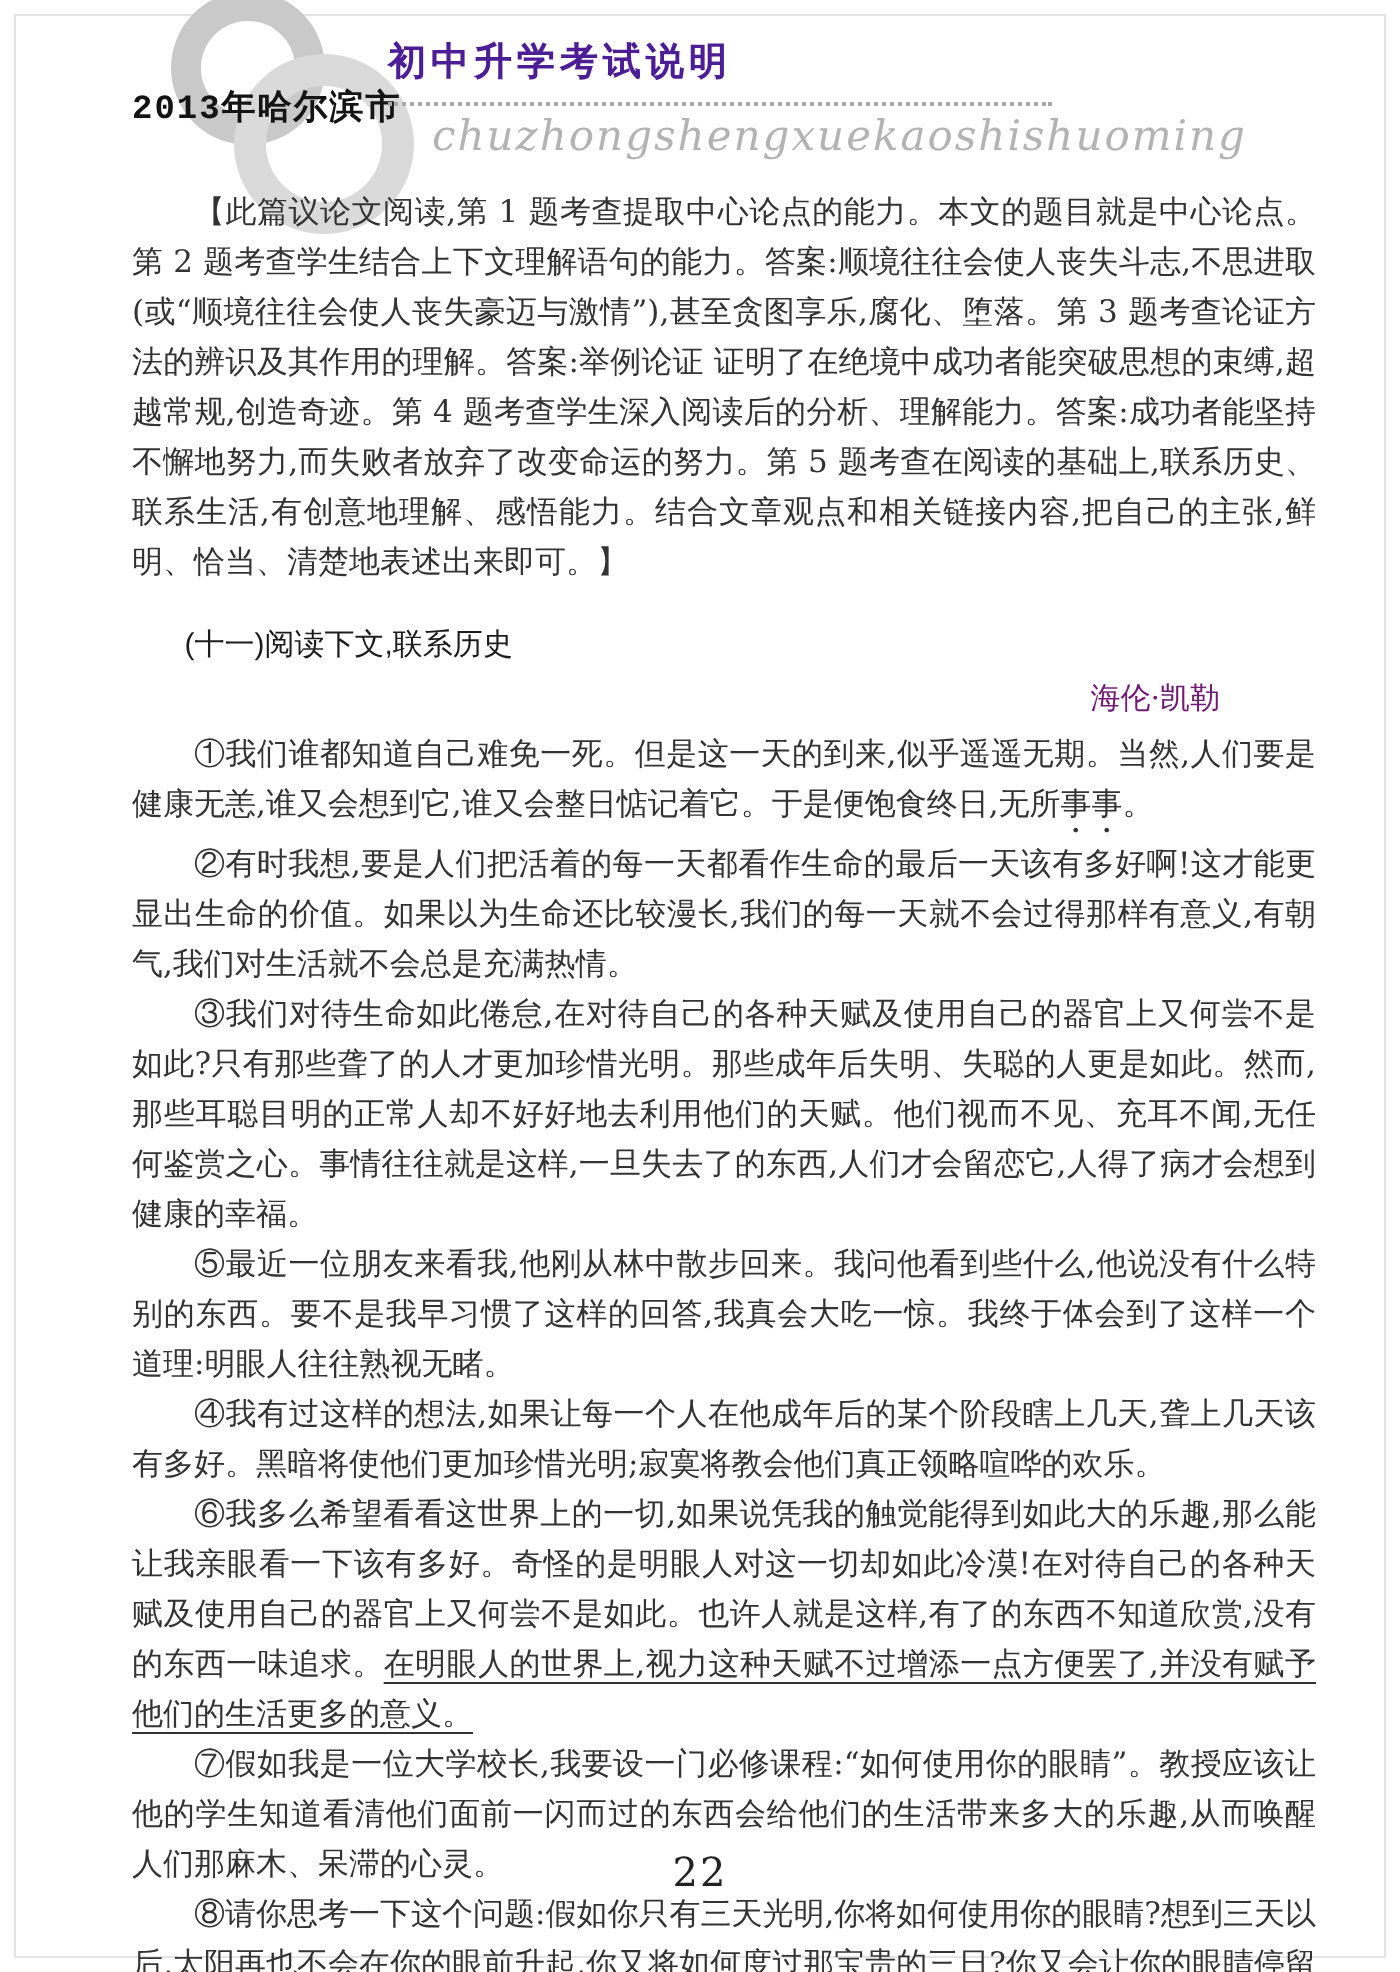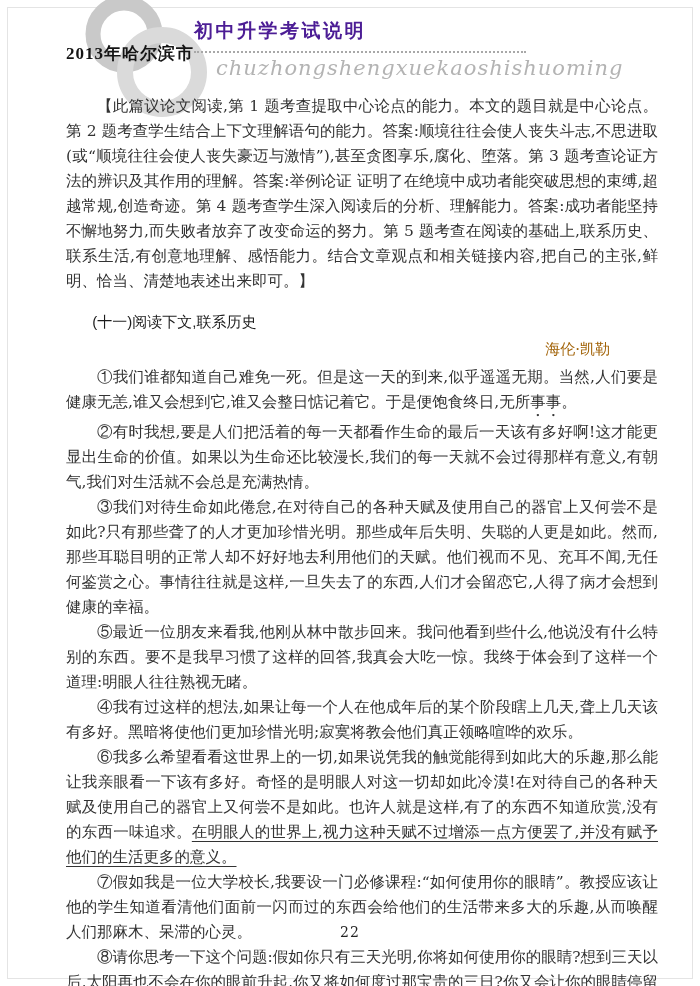--- a/index.html
+++ b/index.html
@@ -8,21 +8,21 @@
     font-family:"DejaVu Serif","Liberation Serif",serif;color:#333;
   }
   .page{position:absolute;inset:0;background:#fff;}
   .frame{position:absolute;inset:7px;border:1px solid #e4e4e4;pointer-events:none;}
 
   
   .hdr{position:absolute;left:0;top:0;width:100%;height:88px;}
   .logo{position:absolute;left:72px;top:-6px;}
   .edition{
     position:absolute;left:66px;top:42px;
-    font-family:Liberation Serif, serif;font-weight:bold;font-size:17px;color:#141414;
+    font-family:Liberation Mono, monospace;font-weight:bold;font-size:17px;color:#141414;
     letter-spacing:1px;white-space:nowrap;text-align:center;
   }
   .series{position:absolute;left:194px;top:18px;width:332px;}
   .series-title{
     font-family:"Liberation Sans",sans-serif;font-weight:bold;font-size:19px;
     letter-spacing:2.5px;color:#4c1d95;
   }
   .dotline{border-bottom:2px dotted #a8a8a8;margin-top:7px;height:0;}
   .pinyin{
     font-family:"DejaVu Serif",serif;font-style:italic;font-size:21px;
@@ -36,36 +36,36 @@
     text-align:justify;text-indent:2em;
   }
   .section-heading{
     margin:19px 0 0 0;font-family:"Liberation Sans",sans-serif;
     font-size:15px;color:#1c1c1c;text-indent:1.75em;
   }
   .article-title{
     margin:14px 80px 0 0;font-size:17px;font-weight:bold;color:#222;
     text-align:center;letter-spacing:0.6em;text-indent:0.6em;
   }
-  .author{margin:8px 0 0 0;text-align:right;padding-right:48px;font-size:15px;color:#a16207;}
+  .author{margin:8px 0 0 0;text-align:right;padding-right:48px;font-size:15px;color:#701a75;}
   #article{margin-top:6px;}
   .para{
     margin:0;font-size:15.5px;line-height:25px;color:#333;
     text-align:justify;text-indent:2em;
   }
   .run-underline{
     text-decoration:underline;text-decoration-thickness:1px;text-underline-offset:4px;
   }
   .run-emphasis{
     -webkit-text-emphasis:filled dot #333;-webkit-text-emphasis-position:under left;
     text-emphasis:filled dot #333;text-emphasis-position:under left;
   }
   .page-number{
     position:absolute;left:0;top:924px;width:100%;text-align:center;
-    font-size:14px;color:#222;letter-spacing:1px;
+    font-size:20px;color:#222;letter-spacing:1px;
   }
 </style>
 </head>
 <body>
 
 <div class="page">
   <div class="frame"></div>
 
   <header class="hdr">
     <svg class="logo" width="145" height="125" viewBox="0 0 145 125" aria-hidden="true">

